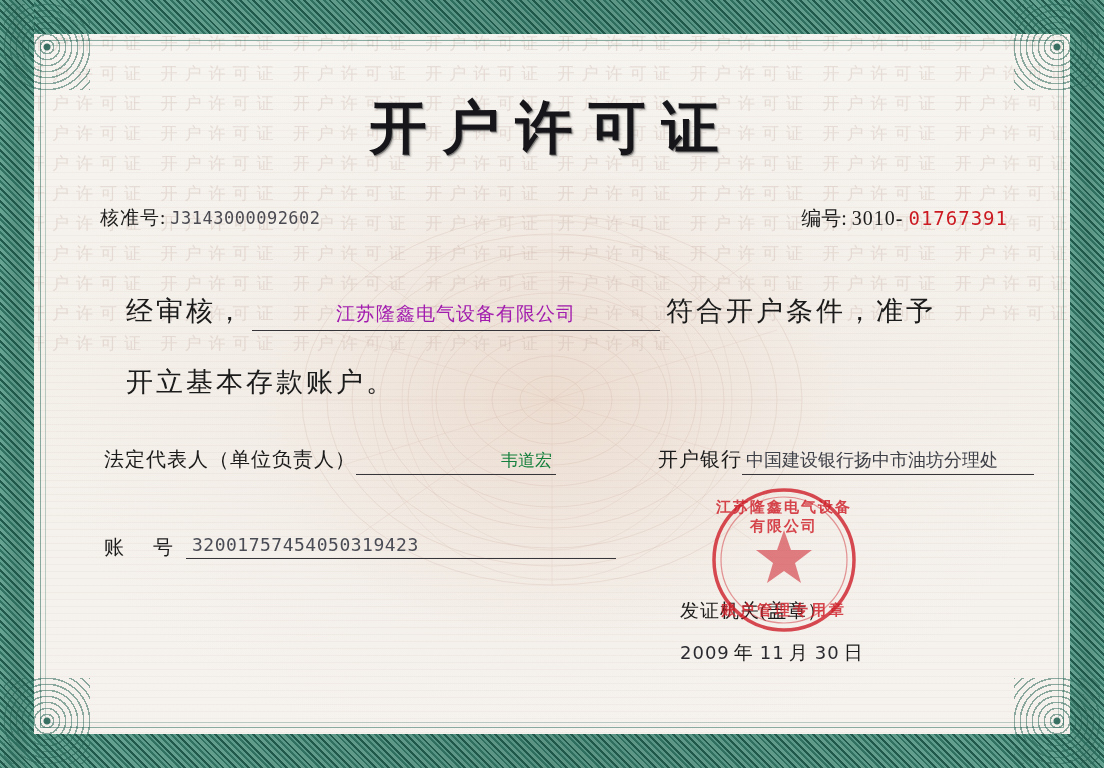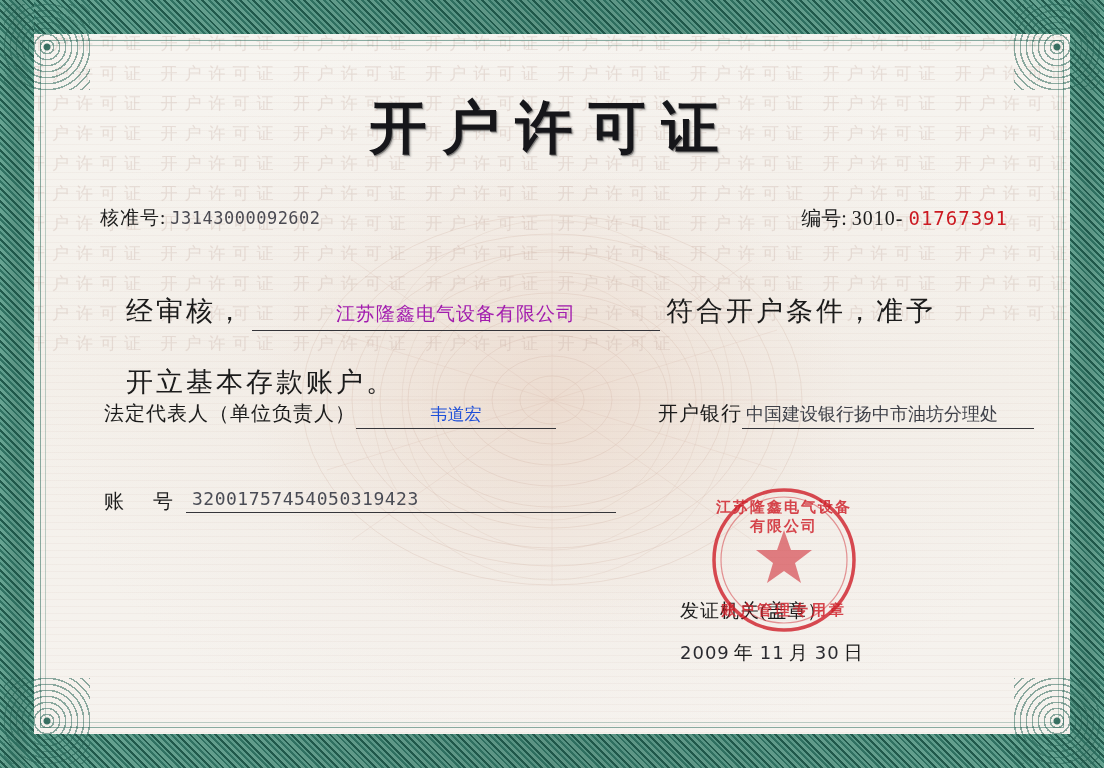--- a/index.html
+++ b/index.html
@@ -193,39 +193,40 @@
   }
   .para-2 {
     margin-top: 21px;
     padding-left: 66px;
     font-size: 27px;
     letter-spacing: 3px;
   }
 
   .row-rep {
     position: relative;
+    margin-top: 46px;
     height: 40px;
     font-size: 20px;
   }
   .rep-block {
     position: absolute;
     left: 44px;
     top: 0;
     display: flex;
     align-items: baseline;
   }
   .rep-label { letter-spacing: 1px; font-size: 20px; }
   .rep-value {
     display: inline-block;
     width: 192px;
     border-bottom: 1.6px solid #35353a;
-    text-align: center;
+    text-align: right;
     padding: 0 4px 2px 4px;
     font-size: 17px;
-    color: #1d4ed8;
+    color: #15803d;
     font-family: "DejaVu Sans", sans-serif;
   }
   .bank-block {
     position: absolute;
     right: 10px;
     top: 0;
     display: flex;
     align-items: baseline;
   }
   .bank-label { letter-spacing: 1px; font-size: 20px; }

